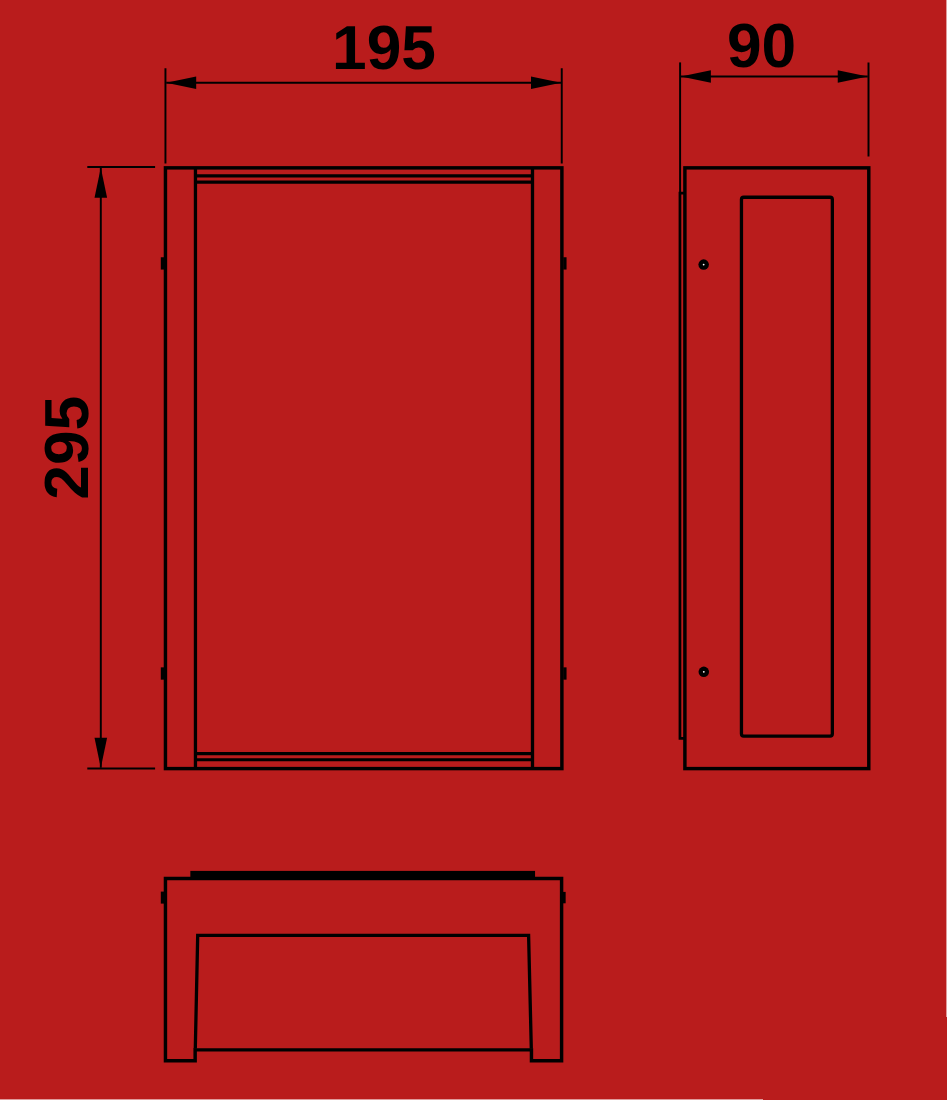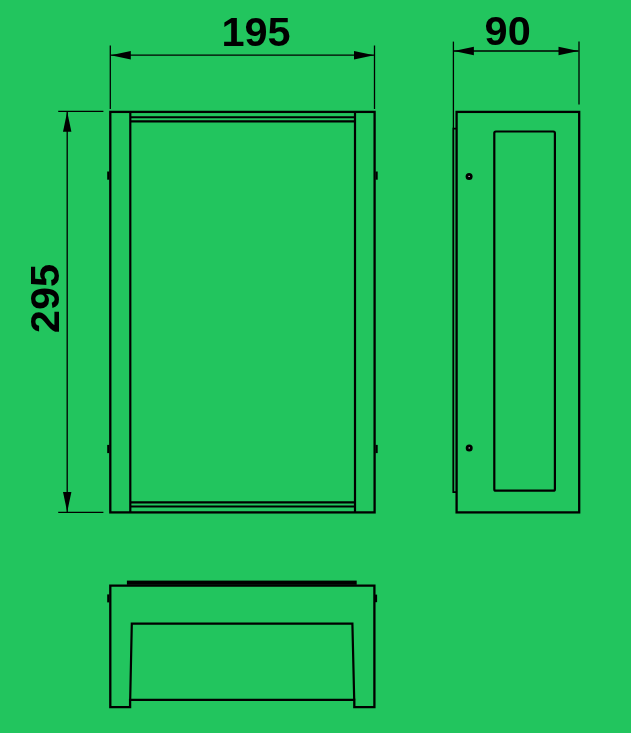--- a/index.html
+++ b/index.html
@@ -1,16 +1,16 @@
 <!DOCTYPE html>
 <html><head>
 <meta charset="utf-8">
 <style>
   html,body{margin:0;padding:0;background:#ffffff;}
-  .wrap{width:631px;height:733px;position:relative;background:#22c55e;overflow:hidden;}
+  .wrap{width:631px;height:733px;position:relative;background:#b91c1c;overflow:hidden;}
   svg{display:block;}
   text{font-family:"Liberation Sans", sans-serif;font-weight:bold;fill:#000000;}
 </style>
 </head>
 <body>
 <div class="wrap">
 <svg width="631" height="733" viewBox="0 0 631 733" xmlns="http://www.w3.org/2000/svg">
 
 <g stroke="#000" stroke-width="2.3" fill="none">
   <rect x="110.3" y="111.9" width="264.3" height="400.5"></rect>

